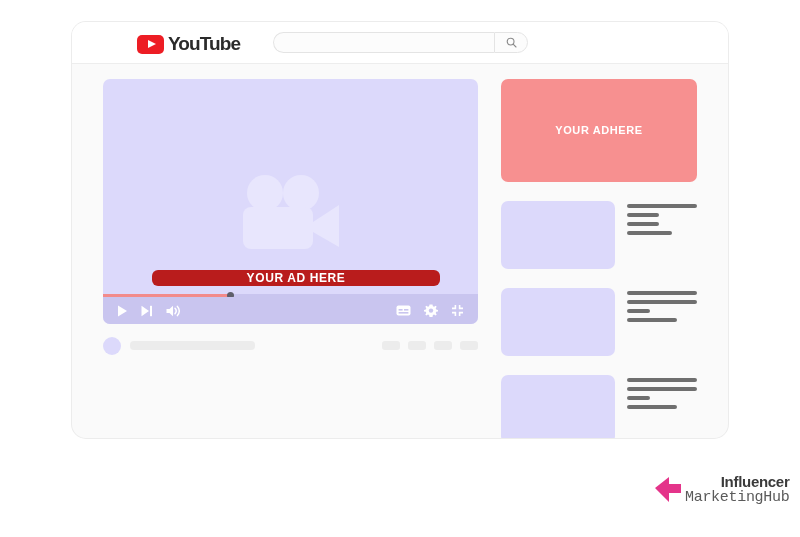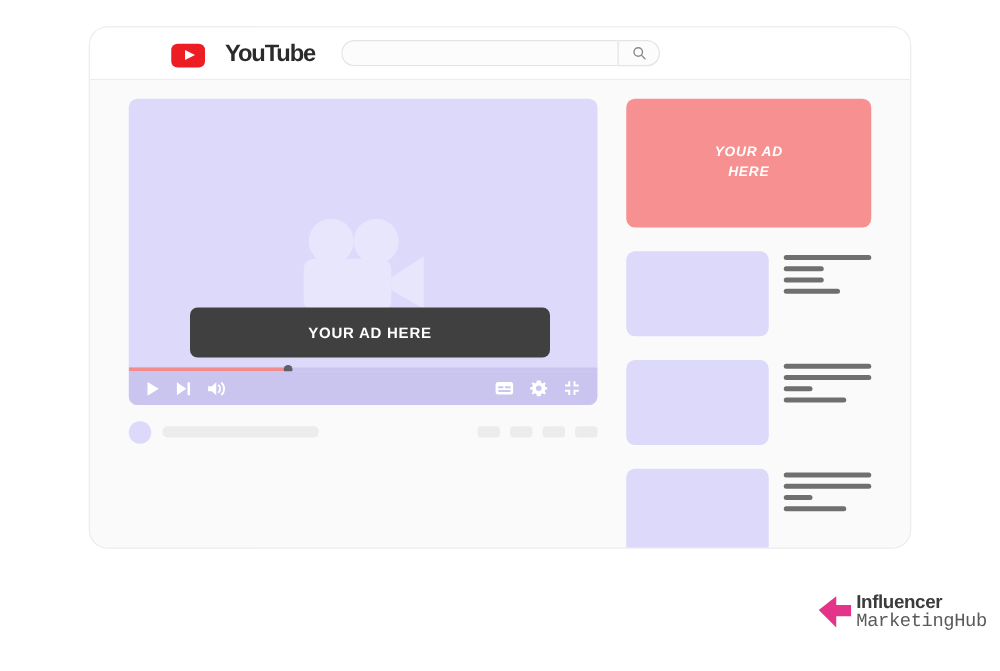--- a/index.html
+++ b/index.html
@@ -23,21 +23,21 @@
   }
   .browser-header {
     position: relative;
     height: 42px;
     background: #ffffff;
     border-bottom: 1px solid #ededed;
   }
   
   .yt-logo {
     position: absolute; left: 33px; top: 11px;
-    display: flex; align-items: center; gap: 16px; padding-left: 32px;
+    display: flex; align-items: center; gap: 4px; padding-left: 32px;
   }
   .yt-mark {
     width: 27px; height: 19px;
     background: #ed1d24;
     border-radius: 5px;
     display: flex; align-items: center; justify-content: center;
   }
   .yt-mark .tri {
     width: 0; height: 0;
     border-left: 8px solid #ffffff;
@@ -88,22 +88,22 @@
     background: #dcd9fb;
     border-radius: 7px;
     overflow: hidden;
   }
   .cam-icon {
     position: absolute; left: 50%; top: 96px;
     transform: translateX(-50%);
   }
   .overlay-ad {
     position: absolute; left: 49px; bottom: 38px;
-    width: 288px; height: 40px;
-    background: #404040;
+    width: 288px; height: 16px;
+    background: #b91c1c;
     border-radius: 6px;
     display: flex; align-items: center; justify-content: center;
     color: #ffffff;
     font-size: 12px; font-weight: bold; letter-spacing: 0.6px;
   }
   .progress {
     position: absolute; left: 0; bottom: 27px;
     width: 100%; height: 3px;
     background: #c9c5ef;
   }
@@ -147,43 +147,42 @@
     display: flex; gap: 8px;
   }
   .meta-btn { width: 18px; height: 9px; background:#ececec; border-radius:3px; }
 
   
   .sidebar { position: absolute; left: 429px; top: 15px; width: 196px; }
   .side-ad {
     width: 196px; height: 103px;
     background: #f79090;
     border-radius: 7px;
-    display: flex; flex-direction: column;
+    display: flex; 
     align-items: center; justify-content: center;
     color:#fff; font-size: 11px; font-weight: bold;
     letter-spacing: 0.6px; line-height: 1.45;
     text-align: center;
-    font-style: italic;
   }
   .sugg { display: flex; gap: 12px; margin-top: 19px; }
   .sugg-thumb {
     width: 114px; height: 68px;
     background: #dcd9fb; border-radius: 7px;
     flex: none;
   }
   .sugg-lines { display: flex; flex-direction: column; gap: 5px; padding-top: 3px; flex: 1; }
   .sline { height: 4px; background: #6f6f6f; border-radius: 2px; }
 
   
   .imh-logo {
     position: absolute; left: 655px; top: 474px;
     display: flex; align-items: center; gap: 4px;
   }
   .imh-mark { flex: none; }
-  .imh-text { line-height: 1.05; }
+  .imh-text { line-height: 1.05; text-align: right; }
   .imh-l1 { font-size: 15px; font-weight: bold; color:#3b3b3b; letter-spacing: -0.3px; }
   .imh-l2 { font-size: 15px; color:#5a5a5a; letter-spacing: -0.3px; font-family: Liberation Mono, monospace; }
 </style>
 </head>
 <body>
 
 <div class="page">
 
   <div class="browser">
 

